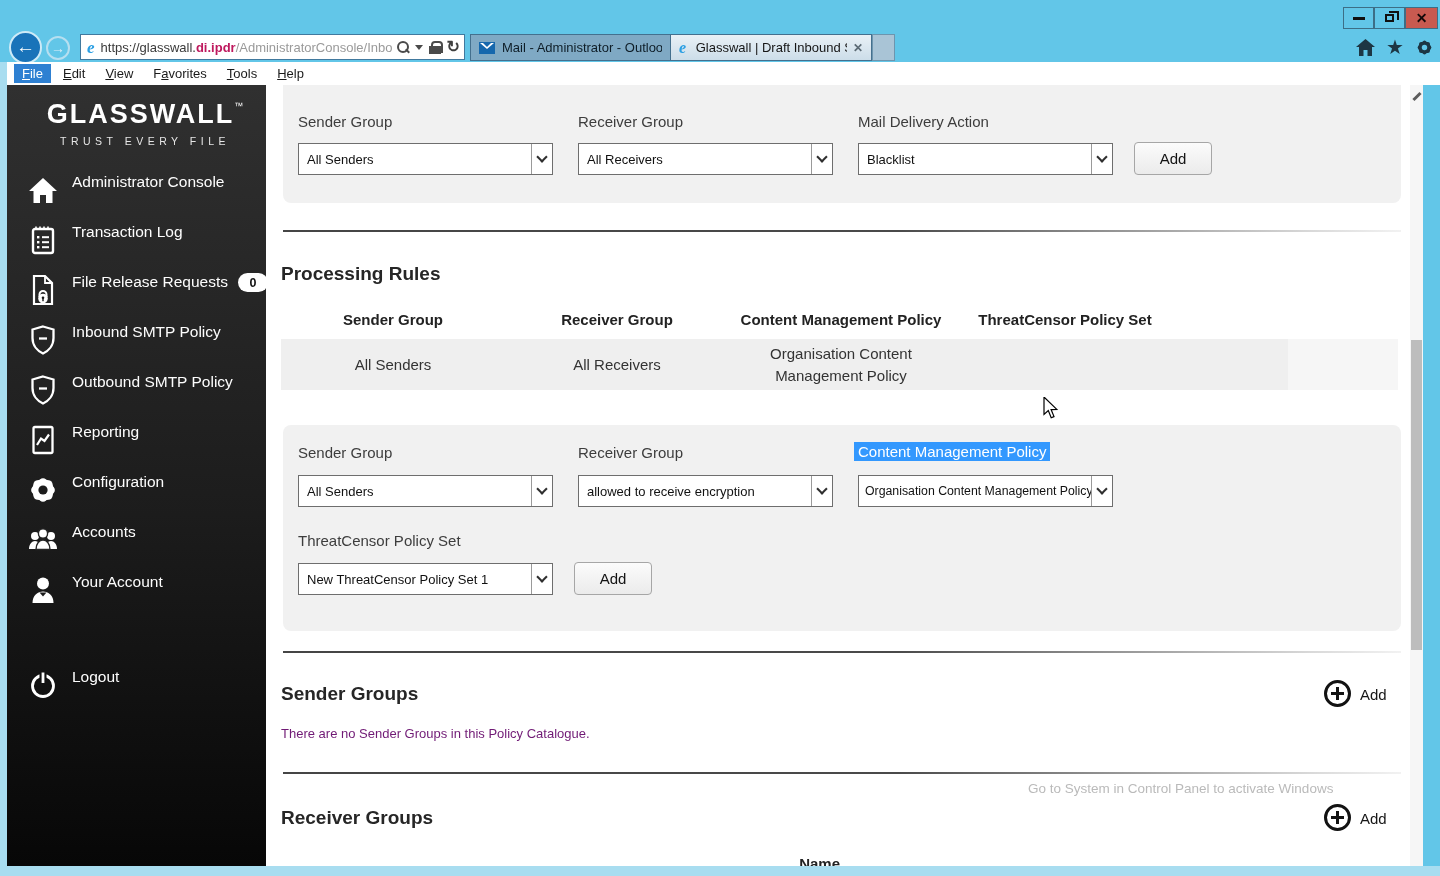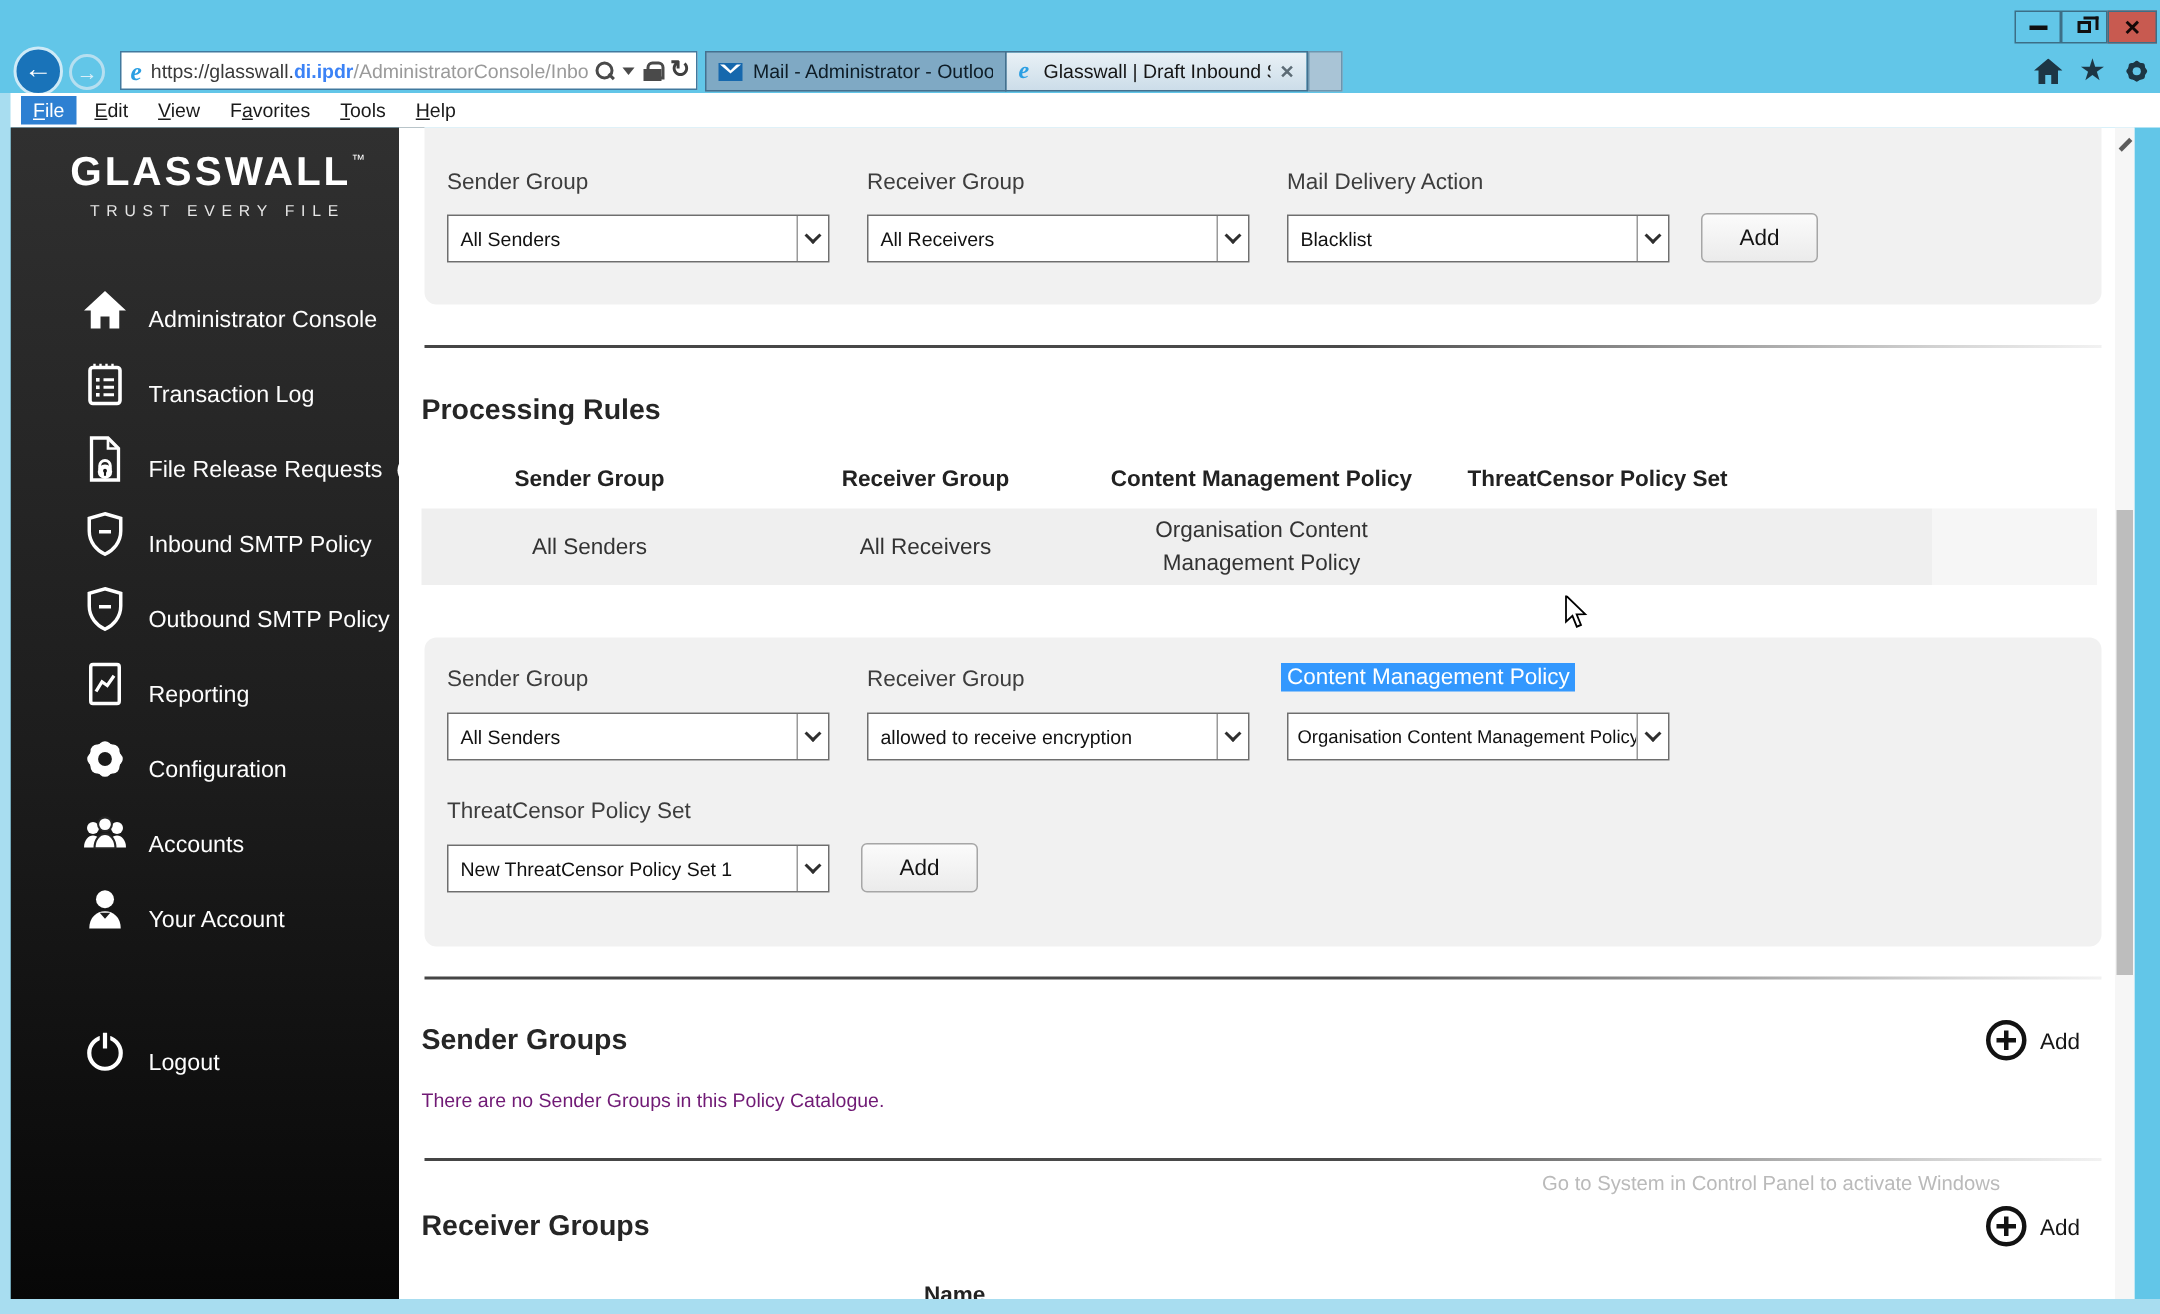--- a/index.html
+++ b/index.html
@@ -19,21 +19,21 @@
   .navbar { position:absolute; left:0; top:30px; width:1440px; height:32px; background:#62c6e8; }
   .backbtn { position:absolute; left:9px; top:1px; width:33px; height:33px; border-radius:50%; background:#1973b9; border:2px solid #cdeaf7; display:flex; align-items:center; justify-content:center; }
   .backbtn span { color:#fff; font-size:19px; font-weight:bold; line-height:1; margin-top:-2px; }
   .fwdbtn { position:absolute; left:46px; top:6px; width:24px; height:24px; border-radius:50%; border:2px solid #b6dff0; display:flex; align-items:center; justify-content:center; }
   .fwdbtn span { color:#d9eef8; font-size:14px; font-weight:bold; line-height:1; }
 
   .addressbar { position:absolute; left:80px; top:4px; width:385px; height:26px; background:#fff; border:1px solid #41799e; display:flex; align-items:center; padding:0 4px 0 6px; }
   .eicon { font-family:"Liberation Serif",serif; font-style:italic; font-weight:bold; color:#2b9fe3; font-size:17px; line-height:1; margin-right:6px; }
   .url { font-size:13px; white-space:nowrap; overflow:hidden; flex:1; }
   .url .u1 { color:#3a3a3a; }
-  .url .u2 { color:#3b82f6; font-weight:bold; }
+  .url .u2 { color:#be185d; font-weight:bold; }
   .url .u3 { color:#9a9a9a; }
   .addr-ico { display:flex; align-items:center; gap:6px; margin-left:4px; }
   .mag { position:relative; width:13px; height:13px; }
   .mag::before { content:""; position:absolute; left:1px; top:0; width:8px; height:8px; border:2px solid #4a4a4a; border-radius:50%; }
   .mag::after { content:""; position:absolute; left:9px; top:9px; width:5px; height:2px; background:#4a4a4a; transform:rotate(45deg); }
   .caret-sm { width:0; height:0; border-left:4px solid transparent; border-right:4px solid transparent; border-top:5px solid #4a4a4a; }
   .lock { position:relative; width:12px; height:13px; }
   .lock::before { content:""; position:absolute; left:2px; top:0; width:8px; height:8px; border:2px solid #4a4a4a; border-radius:4px 4px 0 0; }
   .lock::after { content:""; position:absolute; left:0; top:5px; width:12px; height:8px; background:#4a4a4a; }
   .refresh { font-size:16px; color:#3f3f3f; line-height:1; font-weight:bold; }
@@ -56,21 +56,21 @@
   .menu-item { font-size:13px; color:#1a1a1a; padding:2px 8px; }
   .menu-item .acc { text-decoration:underline; }
   .menu-item.active { background:#2e80d2; color:#fff; }
 
   
   .sidebar { position:absolute; left:7px; top:85px; width:276px; height:781px; background:linear-gradient(180deg,#303030 0%,#1c1c1c 55%,#070707 100%); }
   .logo-wrap { position:absolute; top:14px; left:0; width:100%; text-align:center; color:#fff; }
   .logo-text { font-size:27px; font-weight:bold; letter-spacing:2px; }
   .logo-tm { font-size:9px; vertical-align:14px; letter-spacing:0; }
   .logo-tag { margin-top:5px; font-size:10.5px; letter-spacing:4.5px; color:#e6e6e6; }
-  .navitem { position:absolute; left:16px; width:100%; height:50px; display:flex; align-items:flex-end; padding-left:29px; color:#fdfdfd; font-size:15.5px; cursor:default; }
+  .navitem { position:absolute; left:0; width:100%; height:50px; display:flex; align-items:flex-start; padding-left:18px; color:#fdfdfd; font-size:15.5px; cursor:default; }
   .navitem .nico { width:36px; height:34px; display:flex; align-items:center; justify-content:center; margin-right:11px; flex:none; }
   .badge { margin-left:10px; background:#fff; color:#111; border-radius:10px; min-width:30px; height:19px; display:flex; align-items:center; justify-content:center; font-size:12.5px; font-weight:bold; }
 
   
   .main { position:absolute; left:266px; top:85px; width:1157px; height:781px; background:#fff; overflow:hidden; }
   .panel { position:absolute; background:#f1f1f1; }
   .p1 { left:17px; top:0; width:1118px; height:118px; border-radius:0 0 8px 8px; }
   .p2 { left:17px; top:340px; width:1118px; height:206px; border-radius:8px; }
   .flabel { position:absolute; font-size:15px; color:#3d3d3d; }
   .flabel.hl { background:#3398fe; color:#fff; padding:1px 4px; margin-left:-4px; margin-top:-2px; }
@@ -393,21 +393,21 @@
   <div class="h2" style="left:15px;top:598px">Sender Groups</div>
   <div class="addc z2" style="left:1058px;top:595px"></div>
   <div class="add-lbl z2" style="left:1094px;top:601px">Add</div>
   <div class="empty-text" style="left:15px;top:641px">There are no Sender Groups in this Policy Catalogue.</div>
 
   <div class="divider" style="top:687px"></div>
 
   <div class="h2" style="left:15px;top:722px">Receiver Groups</div>
   <div class="addc z2" style="left:1058px;top:719px"></div>
   <div class="add-lbl z2" style="left:1094px;top:725px">Add</div>
-  <div class="name-head" style="left:350px;top:770px;width:224px;text-align:left">Name</div>
+  <div class="name-head" style="left:350px;top:770px;width:224px;text-align:right">Name</div>
 
   <div class="watermark" style="left:762px;top:691px">
     <div class="wm2">Go to System in Control Panel to activate Windows</div>
   </div>
 
   <div class="scrollbar">
     <div class="sb-mark"></div>
     <div class="sb-thumb"></div>
   </div>
 

